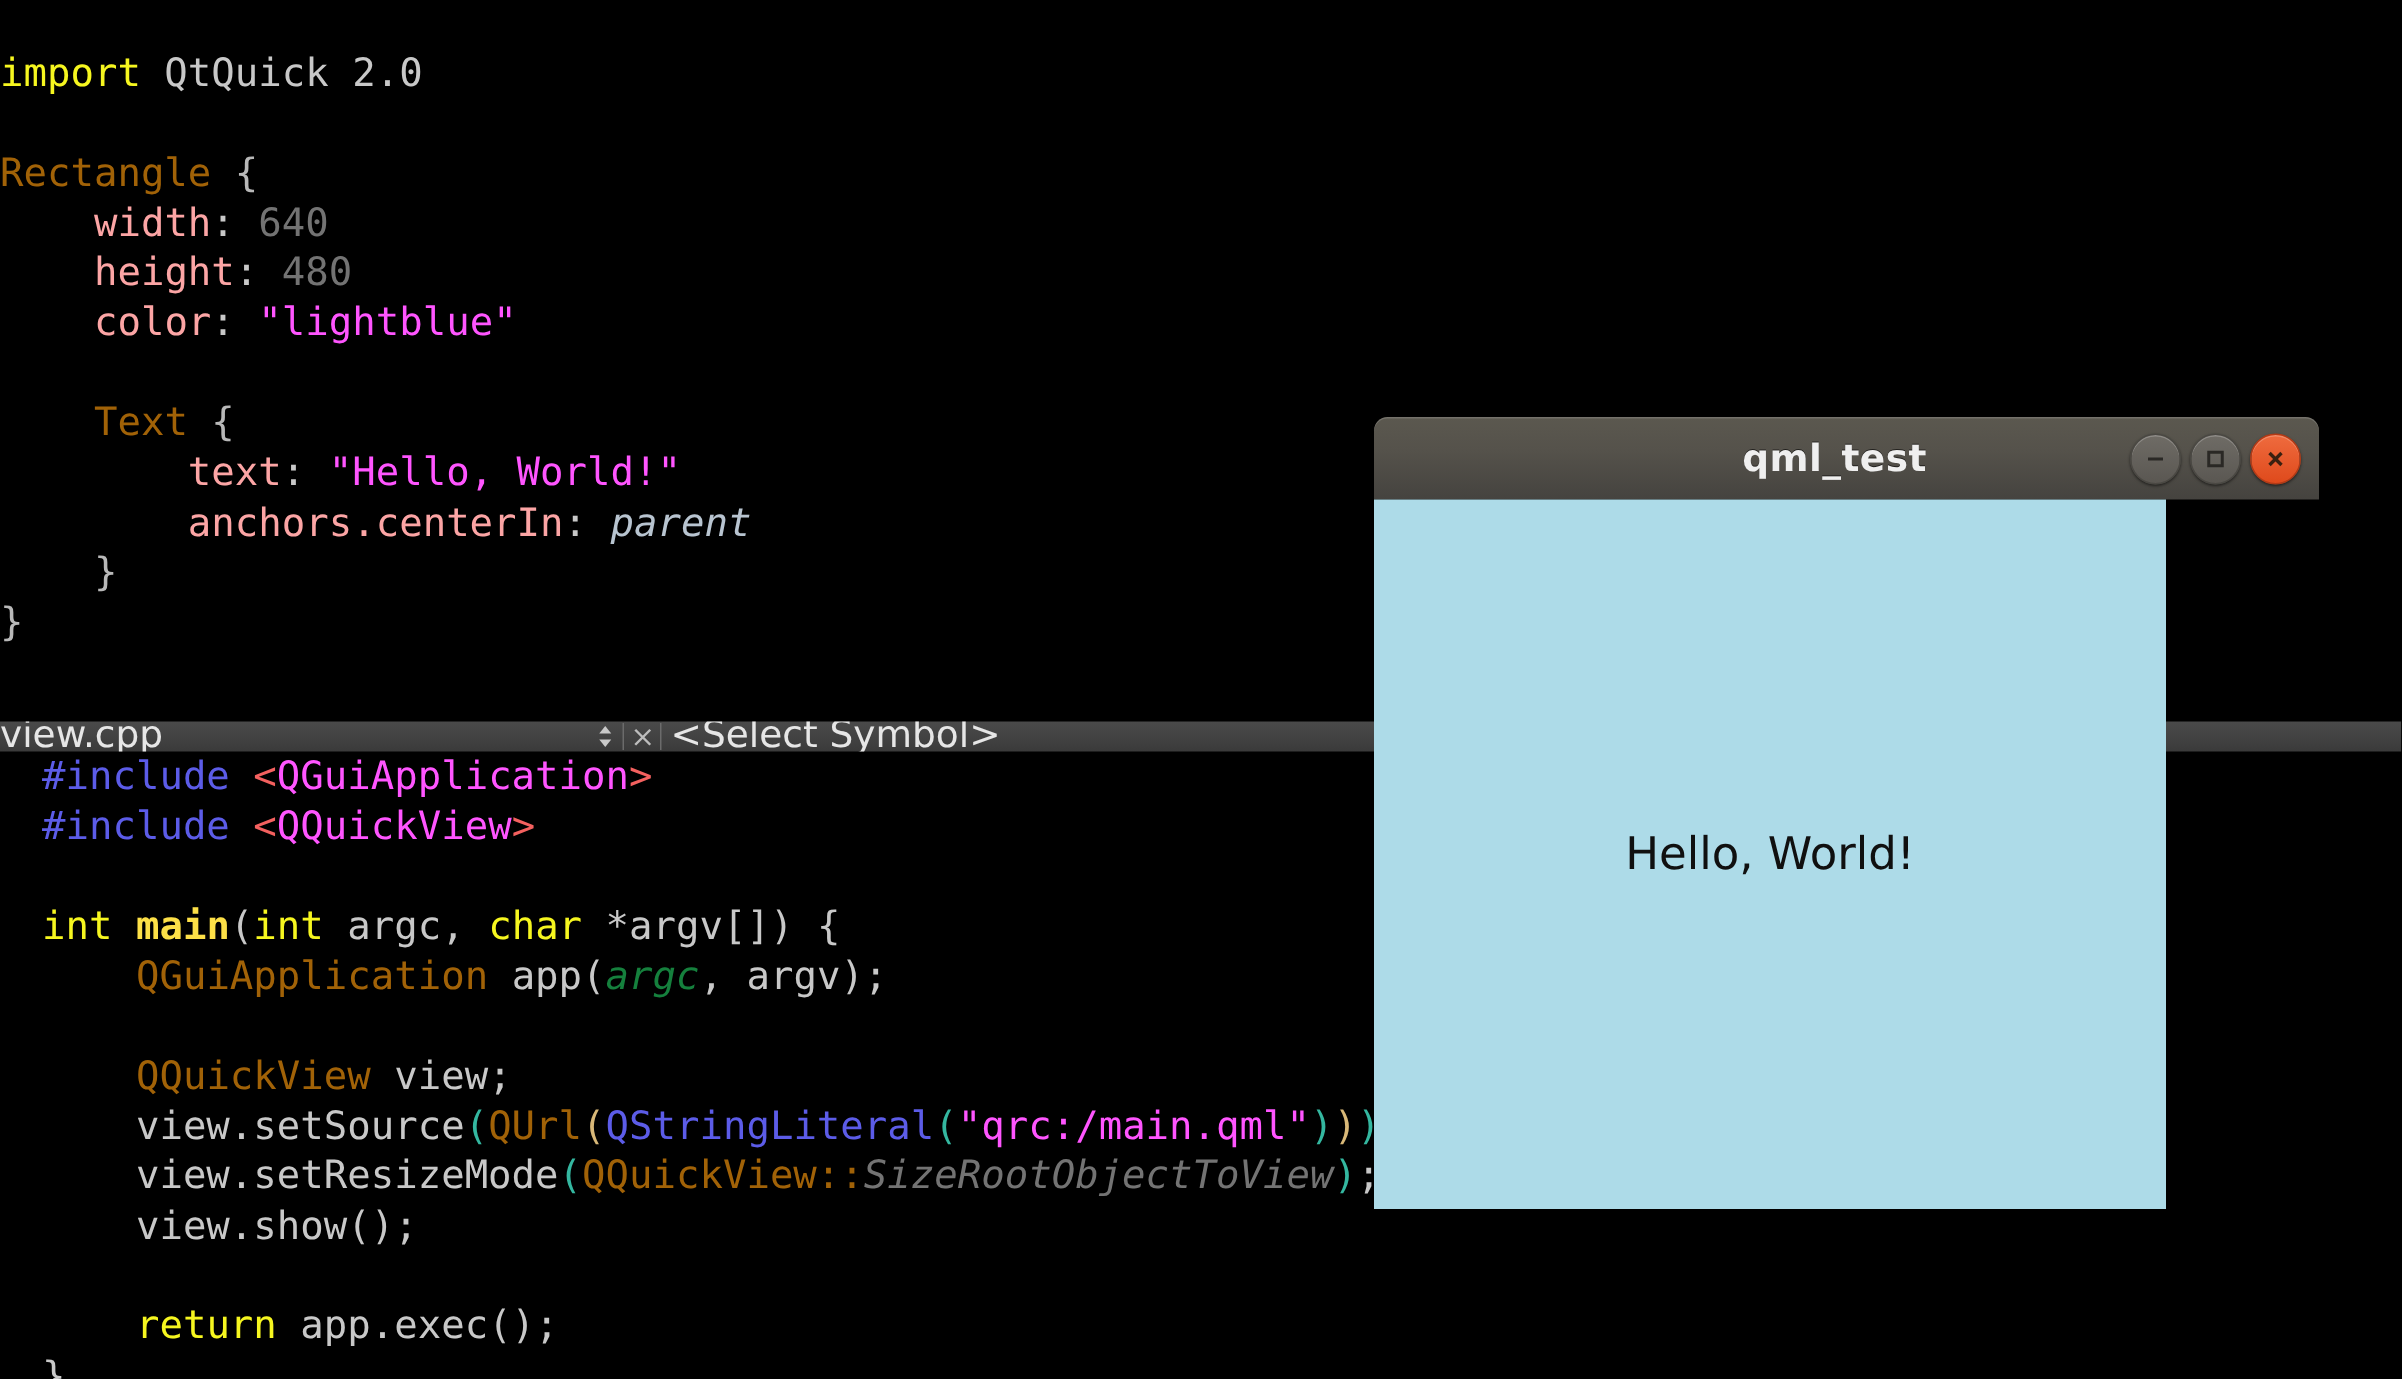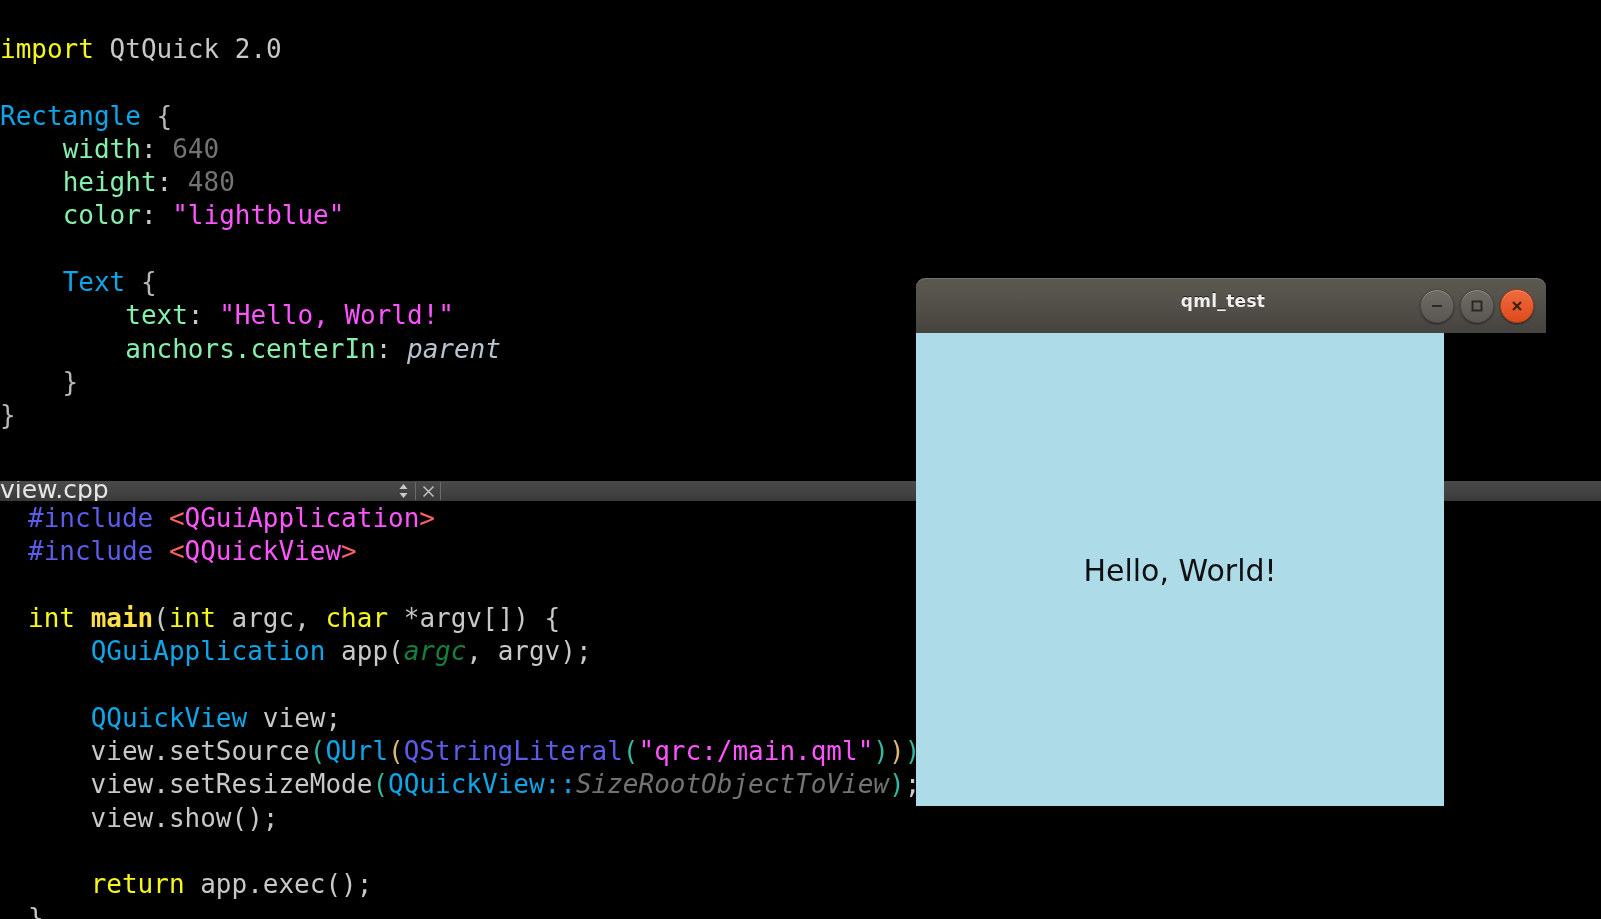--- a/index.html
+++ b/index.html
@@ -29,22 +29,22 @@
     letter-spacing: 0px;
   }
   #qml-pane { top: 1px; width: 916px; }
   #cpp-pane { top: 470px; width: 916px; padding-left: 28px; }
 
   .ln { display: block; height: 33.3px; }
 
   
   .t-kw      { color: #f6f61f; }            
   .t-plain   { color: #c8c8c8; }
-  .t-type    { color: #0ea5e9; }            
-  .t-prop    { color: #86efac; }            
+  .t-type    { color: #a16207; }            
+  .t-prop    { color: #fca5a5; }            
   .t-num     { color: #737373; }
   .t-str     { color: #ff55ff; }            
   .t-brace   { color: #b8b8b8; }
   .t-italic  { color: #b8c4d0; font-style: italic; }
   .t-pre     { color: #5c5ce8; }            
   .t-header  { color: #ff55ff; }            
   .t-angle   { color: #f4615f; }            
   .t-fn      { color: #fde047; font-weight: bold; } 
   .t-enum    { color: #737373; font-style: italic; }
   .t-paren   { color: #d8b878; }
@@ -120,21 +120,21 @@
     border-radius: 9px 9px 0 0;
     background: linear-gradient(to bottom, #5b584f 0%, #55524b 40%, #45433f 100%);
     box-shadow: inset 0 1px 0 rgba(255,255,255,0.16);
   }
   #window-title {
     position: absolute;
     left: 0; right: 16px;
     top: 13px;
     text-align: center;
     font-family: "DejaVu Sans", sans-serif;
-    font-size: 17px;
+    font-size: 25px;
     font-weight: bold;
     color: #efefef;
     text-shadow: 0 -1px 0 rgba(0,0,0,0.6);
     letter-spacing: 0.3px;
     pointer-events: none;
   }
   #window-controls {
     position: absolute;
     right: 12px;
     top: 11px;
@@ -202,20 +202,21 @@
         <div class="tb-sep"></div>
         <div class="tb-icon-btn">
           <svg width="13" height="13" viewBox="0 0 13 13">
             <line x1="1.5" y1="1.5" x2="11.5" y2="11.5" stroke="#bdbdbd" stroke-width="1.6"></line>
             <line x1="11.5" y1="1.5" x2="1.5" y2="11.5" stroke="#bdbdbd" stroke-width="1.6"></line>
           </svg>
         </div>
         <div class="tb-sep"></div>
       </div>
 
+      <div class="tb-label" id="tb-symbol">&lt;Select Symbol&gt;</div>
 
     </div>
   </div>
 
   <div id="qml-window">
 
     <div id="titlebar">
       <div id="window-title">qml_test</div>
 
       <div id="window-controls">

